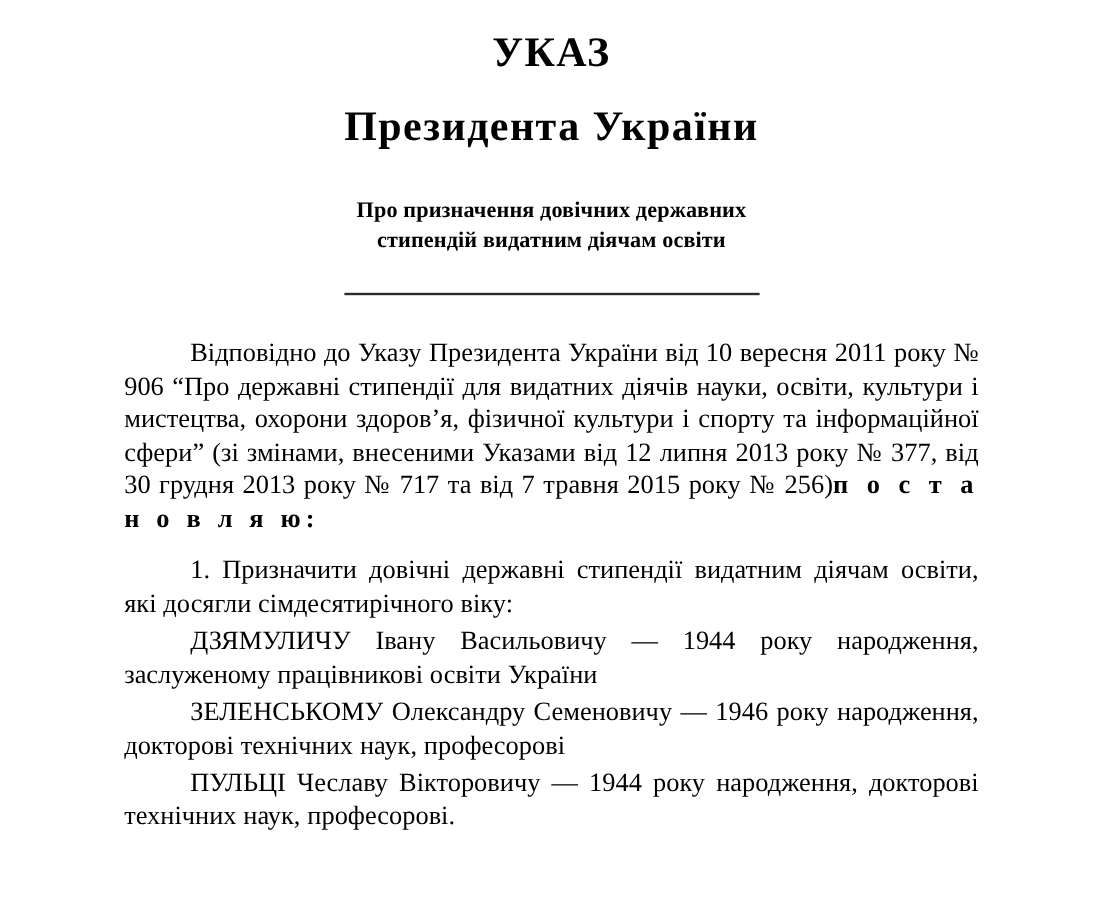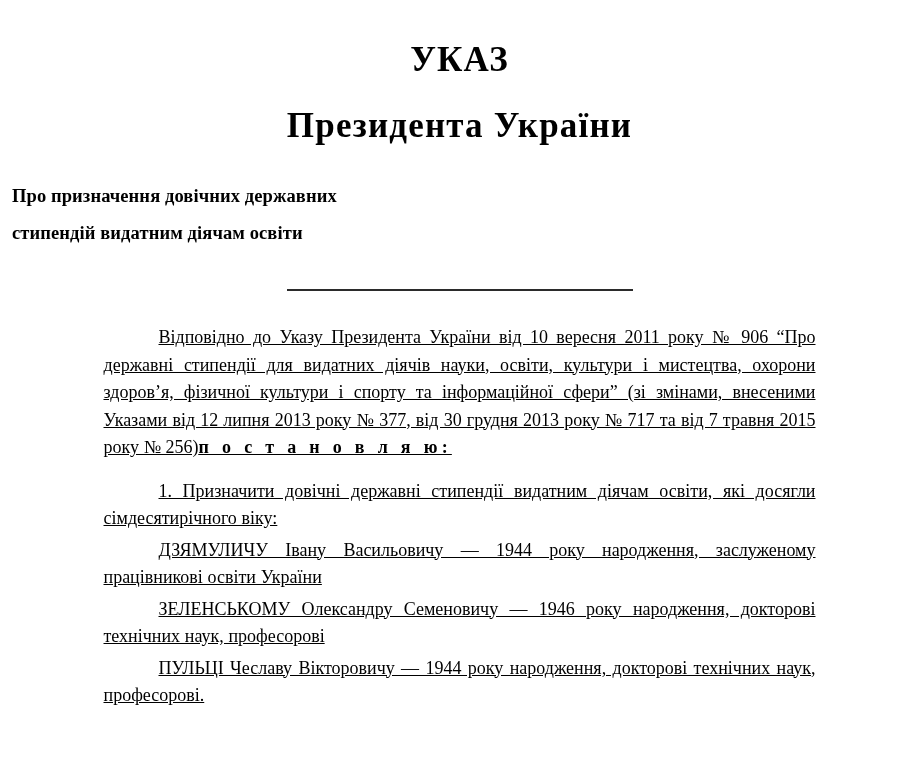--- a/index.html
+++ b/index.html
@@ -21,37 +21,38 @@
     height: 757px;
     box-sizing: border-box;
     padding: 0;
   }
   .doc-title {
     text-align: center;
     font-weight: bold;
     font-size: 35px;
     line-height: 44px;
     letter-spacing: 1.2px;
-    margin: 16px;
+    margin: 0;
     padding-top: 22px;
   }
   .doc-title-line2 {
     text-align: center;
     font-weight: bold;
     font-size: 35px;
     line-height: 44px;
     letter-spacing: 1.2px;
     margin: 12px;
     padding-top: 6px;
   }
   .doc-subtitle {
+    text-align: center;
     font-weight: bold;
     font-size: 18.5px;
     line-height: 25px;
-    margin: 12px;
+    margin: 0;
     padding-top: 24px;
     letter-spacing: 0.1px;
   }
   .rule-wrap {
     padding-top: 22px;
     text-align: center;
   }
   .rule {
     display: inline-block;
     width: 346px;
@@ -59,27 +60,26 @@
     background: #2b2b2b;
     vertical-align: middle;
   }
   .body-block {
     margin: 0 auto;
     width: 712px;
     padding-top: 26px;
   }
   p.para {
     margin: 0;
-    font-size: 18px;
+    font-size: 22px;
     line-height: 27.5px;
     text-align: justify;
     text-indent: 55px;
     text-justify: inter-word;
     word-spacing: 0.2px;
-    text-decoration: underline;
   }
   p.para.gap {
     margin-top: 16px;
   }
   p.para.gap-sm {
     margin-top: 4px;
   }
   .spaced-bold {
     font-weight: bold;
     letter-spacing: 4.2px;

